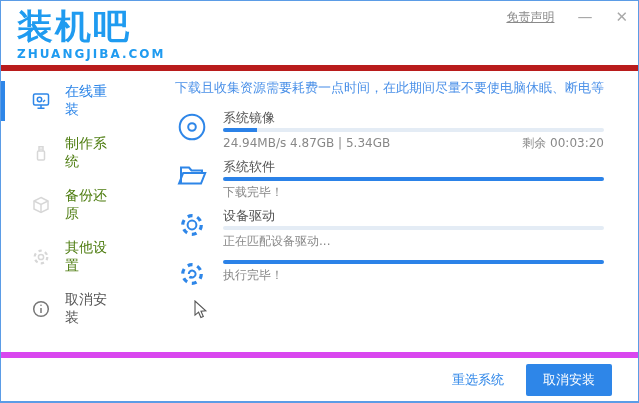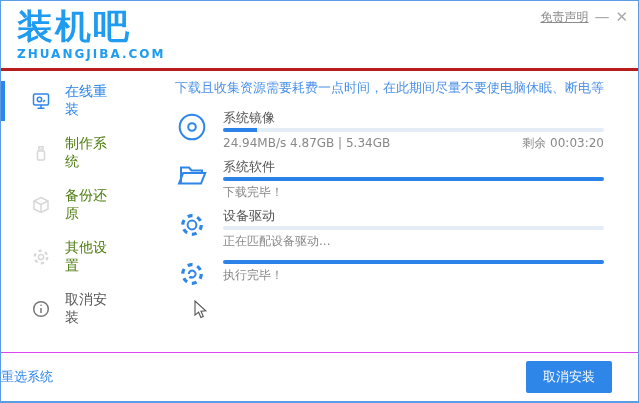--- a/index.html
+++ b/index.html
@@ -1,24 +1,24 @@
 <!DOCTYPE html>
 <html><head>
 <meta charset="utf-8">
 <style>
   * { margin:0; padding:0; box-sizing:border-box; }
   html,body { width:639px; height:403px; background:#fff; font-family:"DejaVu Sans","Liberation Sans",sans-serif; }
   .window { position:relative; width:639px; height:403px; background:#fff; border:1px solid #5b9ce6; border-bottom-width:2px; overflow:hidden; }
 
   
-  .header { position:relative; height:70px; border-bottom:3px solid #b91c1c; background:#fff; }
+  .header { position:relative; height:70px; border-bottom:6px solid #b91c1c; background:#fff; }
   .logo { position:absolute; left:16px; top:6px; }
   .logo-title { font-size:36px; font-weight:bold; color:#1f9bf0; letter-spacing:2px; line-height:40px; transform:scaleY(.95); }
   .logo-sub { font-size:12px; font-weight:bold; color:#1f9bf0; letter-spacing:2px; text-align:right; margin-top:0; }
-  .titlebar-actions { position:absolute; right:10px; top:8px; display:flex; align-items:center; gap:6px; color:#999; }
+  .titlebar-actions { position:absolute; right:10px; top:8px; display:flex; align-items:center; gap:23px; color:#999; }
   .disclaimer { font-size:12px; text-decoration:underline; color:#8a8a8a; cursor:pointer; }
   .win-btn { font-size:15px; color:#a9a9a9; cursor:pointer; line-height:15px; }
 
   
   .body { display:flex; height:281px;gap:44px; }
   .sidebar { width:148px; padding-top:10px; }
   .side-item { position:relative; display:flex; align-items:center; height:40px; margin-bottom:12px; padding-left:30px; font-size:14px; color:#555; cursor:pointer; }
   .side-item .indicator { display:none; }
   .side-item.active { color:#2e86e8; }
   .side-item.active .indicator { display:block; position:absolute; left:0; top:0; width:4px; height:40px; background:#2e86e8; }
@@ -35,21 +35,21 @@
   .task { display:flex; height:49px; }
   .task-icon { width:30px; flex:0 0 30px; margin:2px 16px 0 2px; }
   .task-icon svg { width:30px; height:30px; fill:none; stroke:#2e86e8; stroke-width:2; }
   .task-body { flex:1; }
   .task-name { font-size:13px; color:#555; line-height:15px;font-family:Liberation Serif, serif; }
   .task-bar { margin-top:3px; height:4px; background:#e4ecf5; border-radius:2px; overflow:hidden; }
   .task-fill { height:100%; background:#2b82e8; width:0; }
   .task-status { display:flex; justify-content:space-between; margin-top:4px; font-size:12px; color:#888; line-height:15px; }
 
   
-  .footer { height:49px; border-top:1px solid #d946ef; display:flex; align-items:center; justify-content:space-between; gap:22px; padding-right:26px; background:#fff; }
+  .footer { height:49px; border-top:6px solid #d946ef; display:flex; align-items:center; justify-content:flex-end; gap:22px; padding-right:26px; background:#fff; }
   .reselect { font-size:13px; color:#2e86e8; cursor:pointer; }
   .cancel-btn { background:#2e86e8; color:#fff; border:none; font-size:13px; padding:7px 17px; border-radius:2px; cursor:pointer; font-family:inherit; }
 
   .cursor { position:absolute; left:193px; top:299px; pointer-events:none; }
 </style>
 </head>
 <body>
 
 <div class="window">
 

